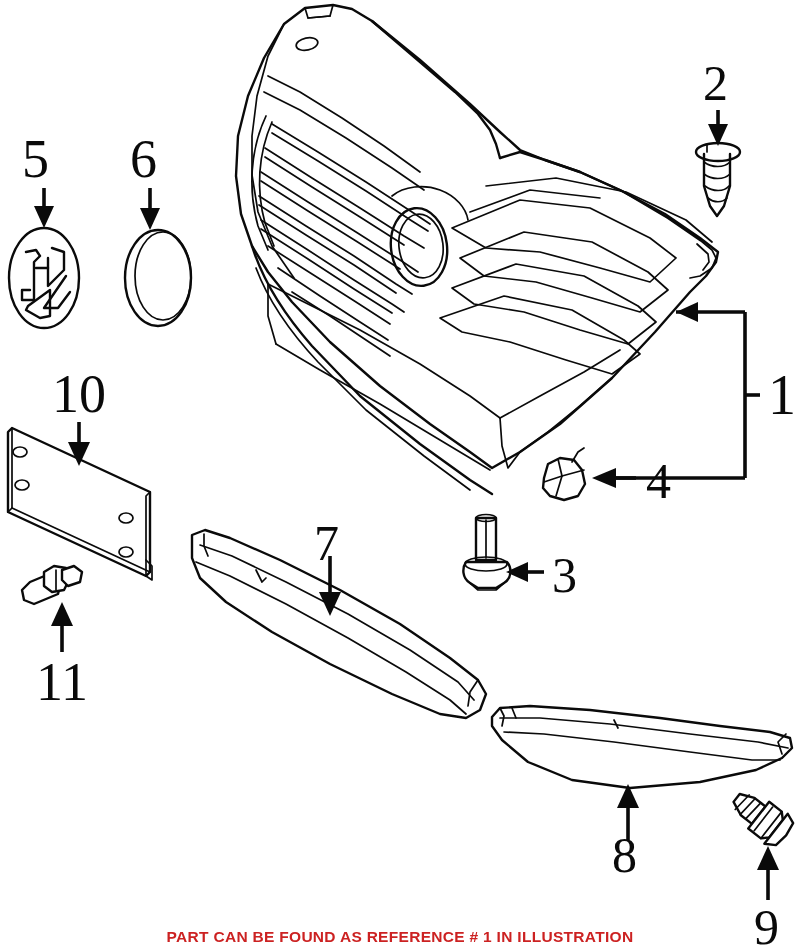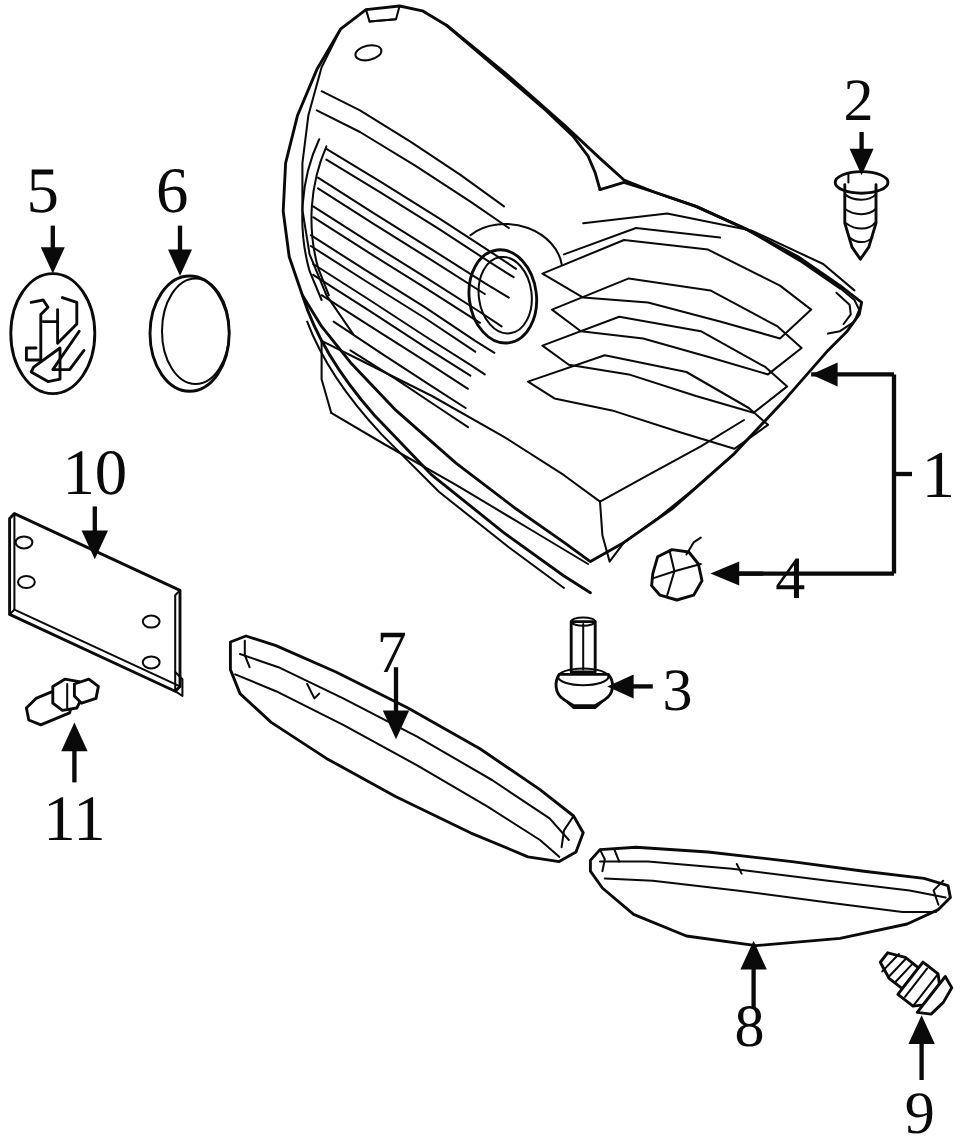--- a/index.html
+++ b/index.html
@@ -371,14 +371,15 @@
       <path class="lnT" d="M 56 570 L 56 590"></path>
     </g>
     <g>
       <path class="lead" d="M 62 652 L 62 620"></path>
       <polygon class="blk" points="62,602 51,626 73,626"></polygon>
     </g>
     <text class="callout-text" x="36" y="700" font-size="54">11</text>
 
   </svg>
 
+  <div id="footer-note">PART CAN BE FOUND AS REFERENCE # 1 IN ILLUSTRATION</div>
 
 </div>
 
 </body></html>

